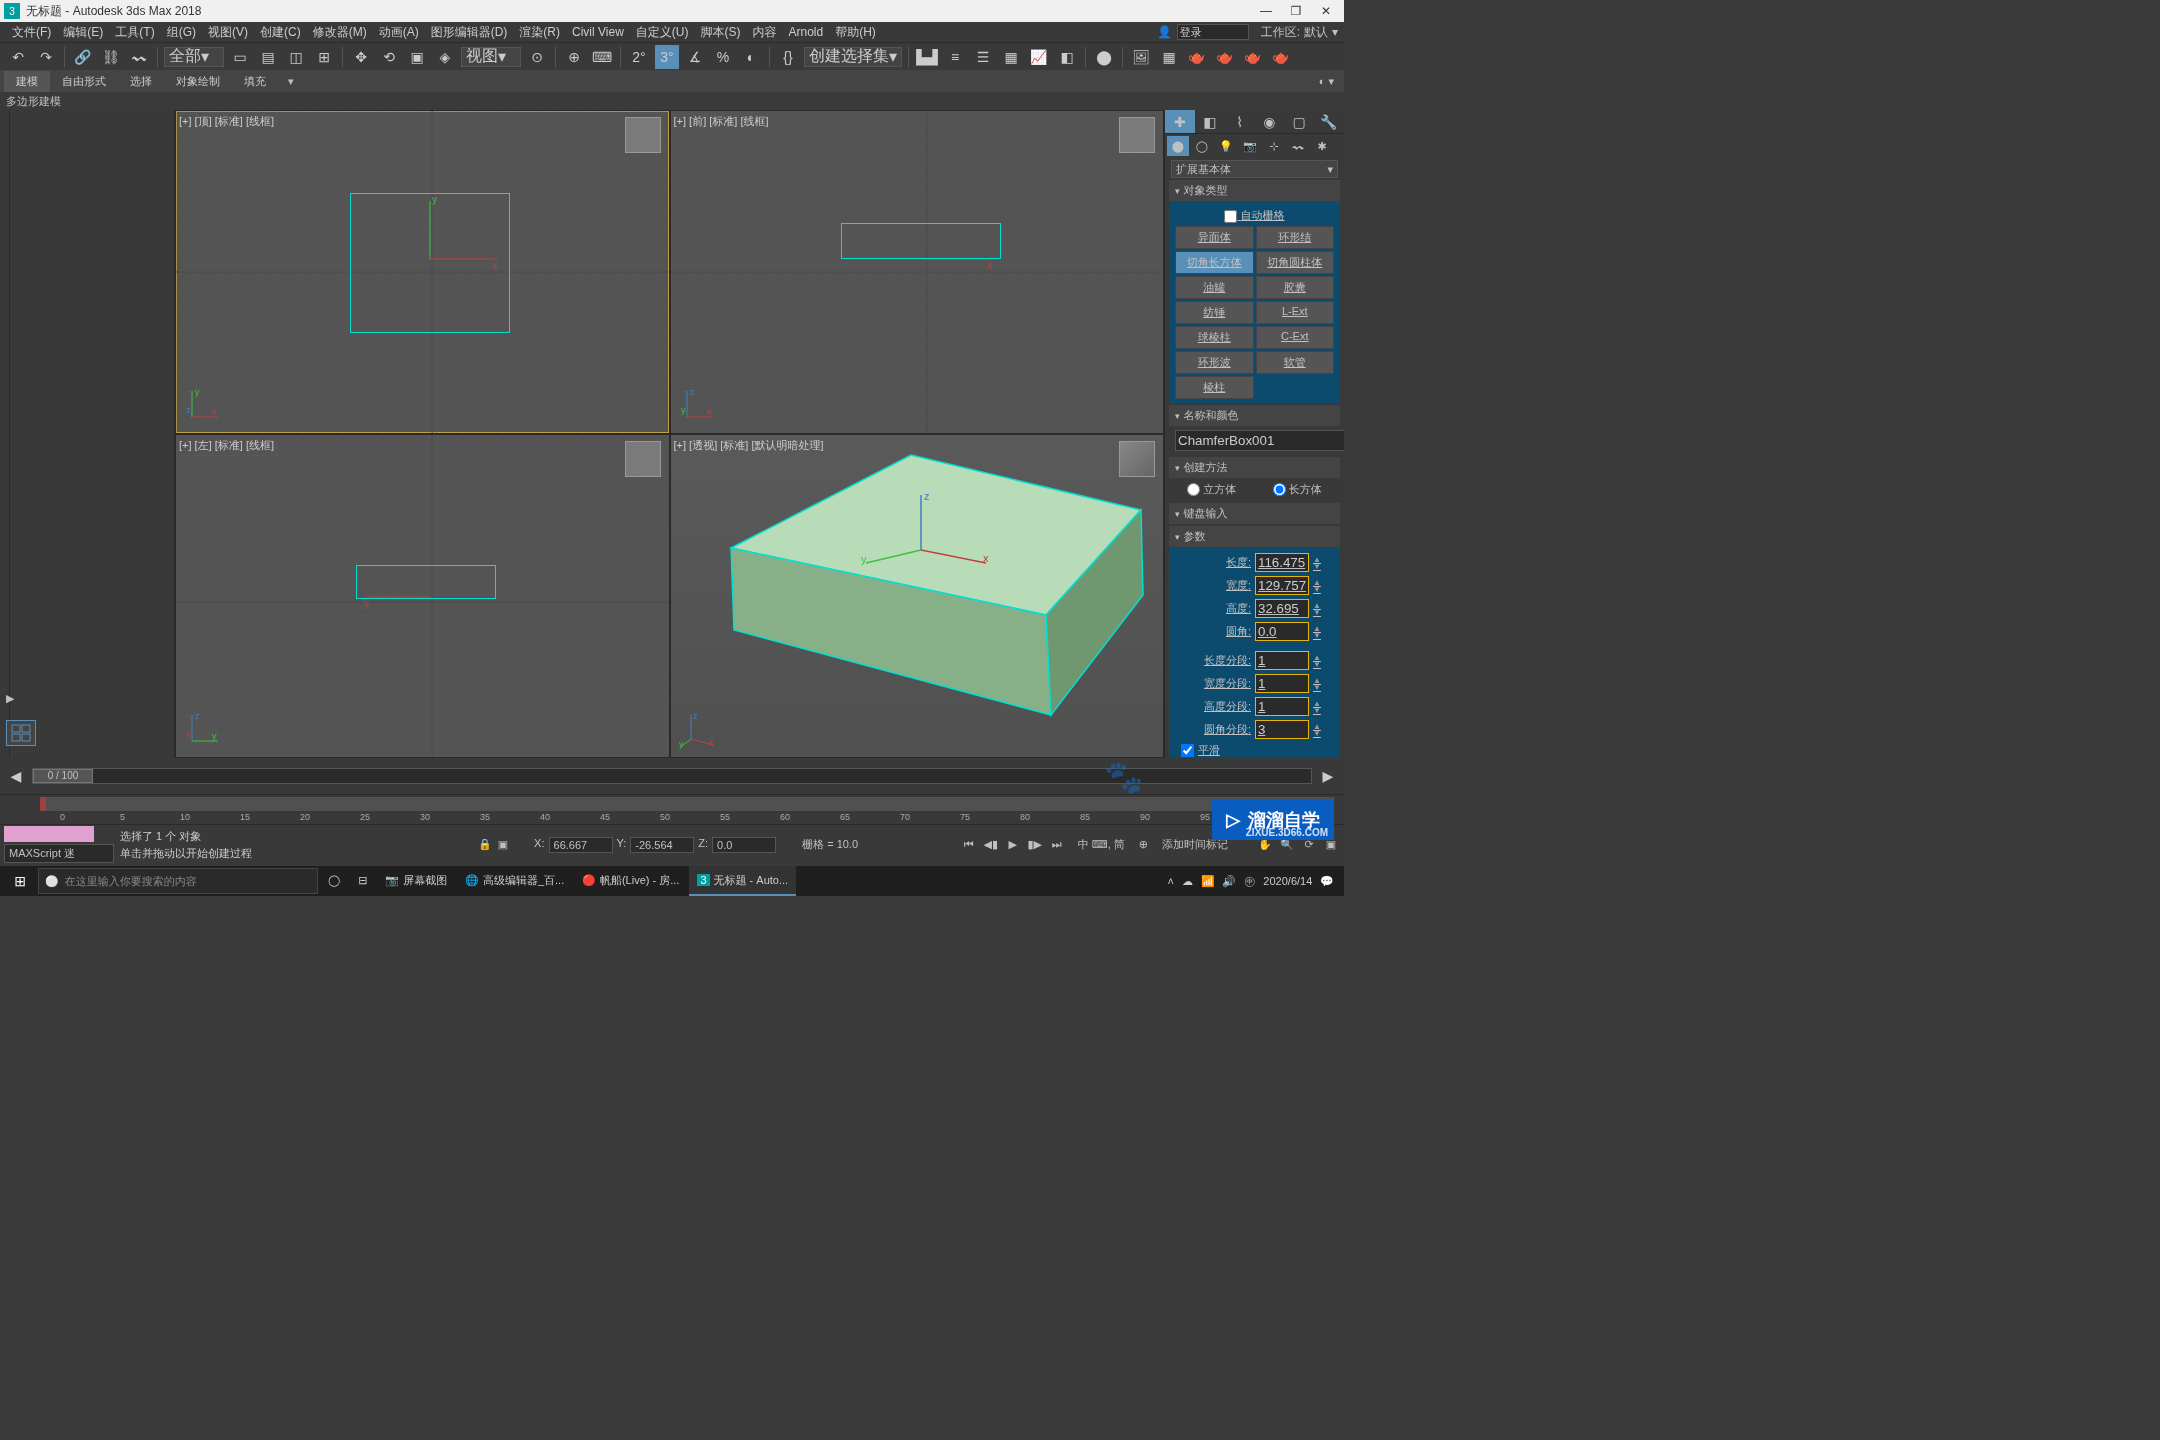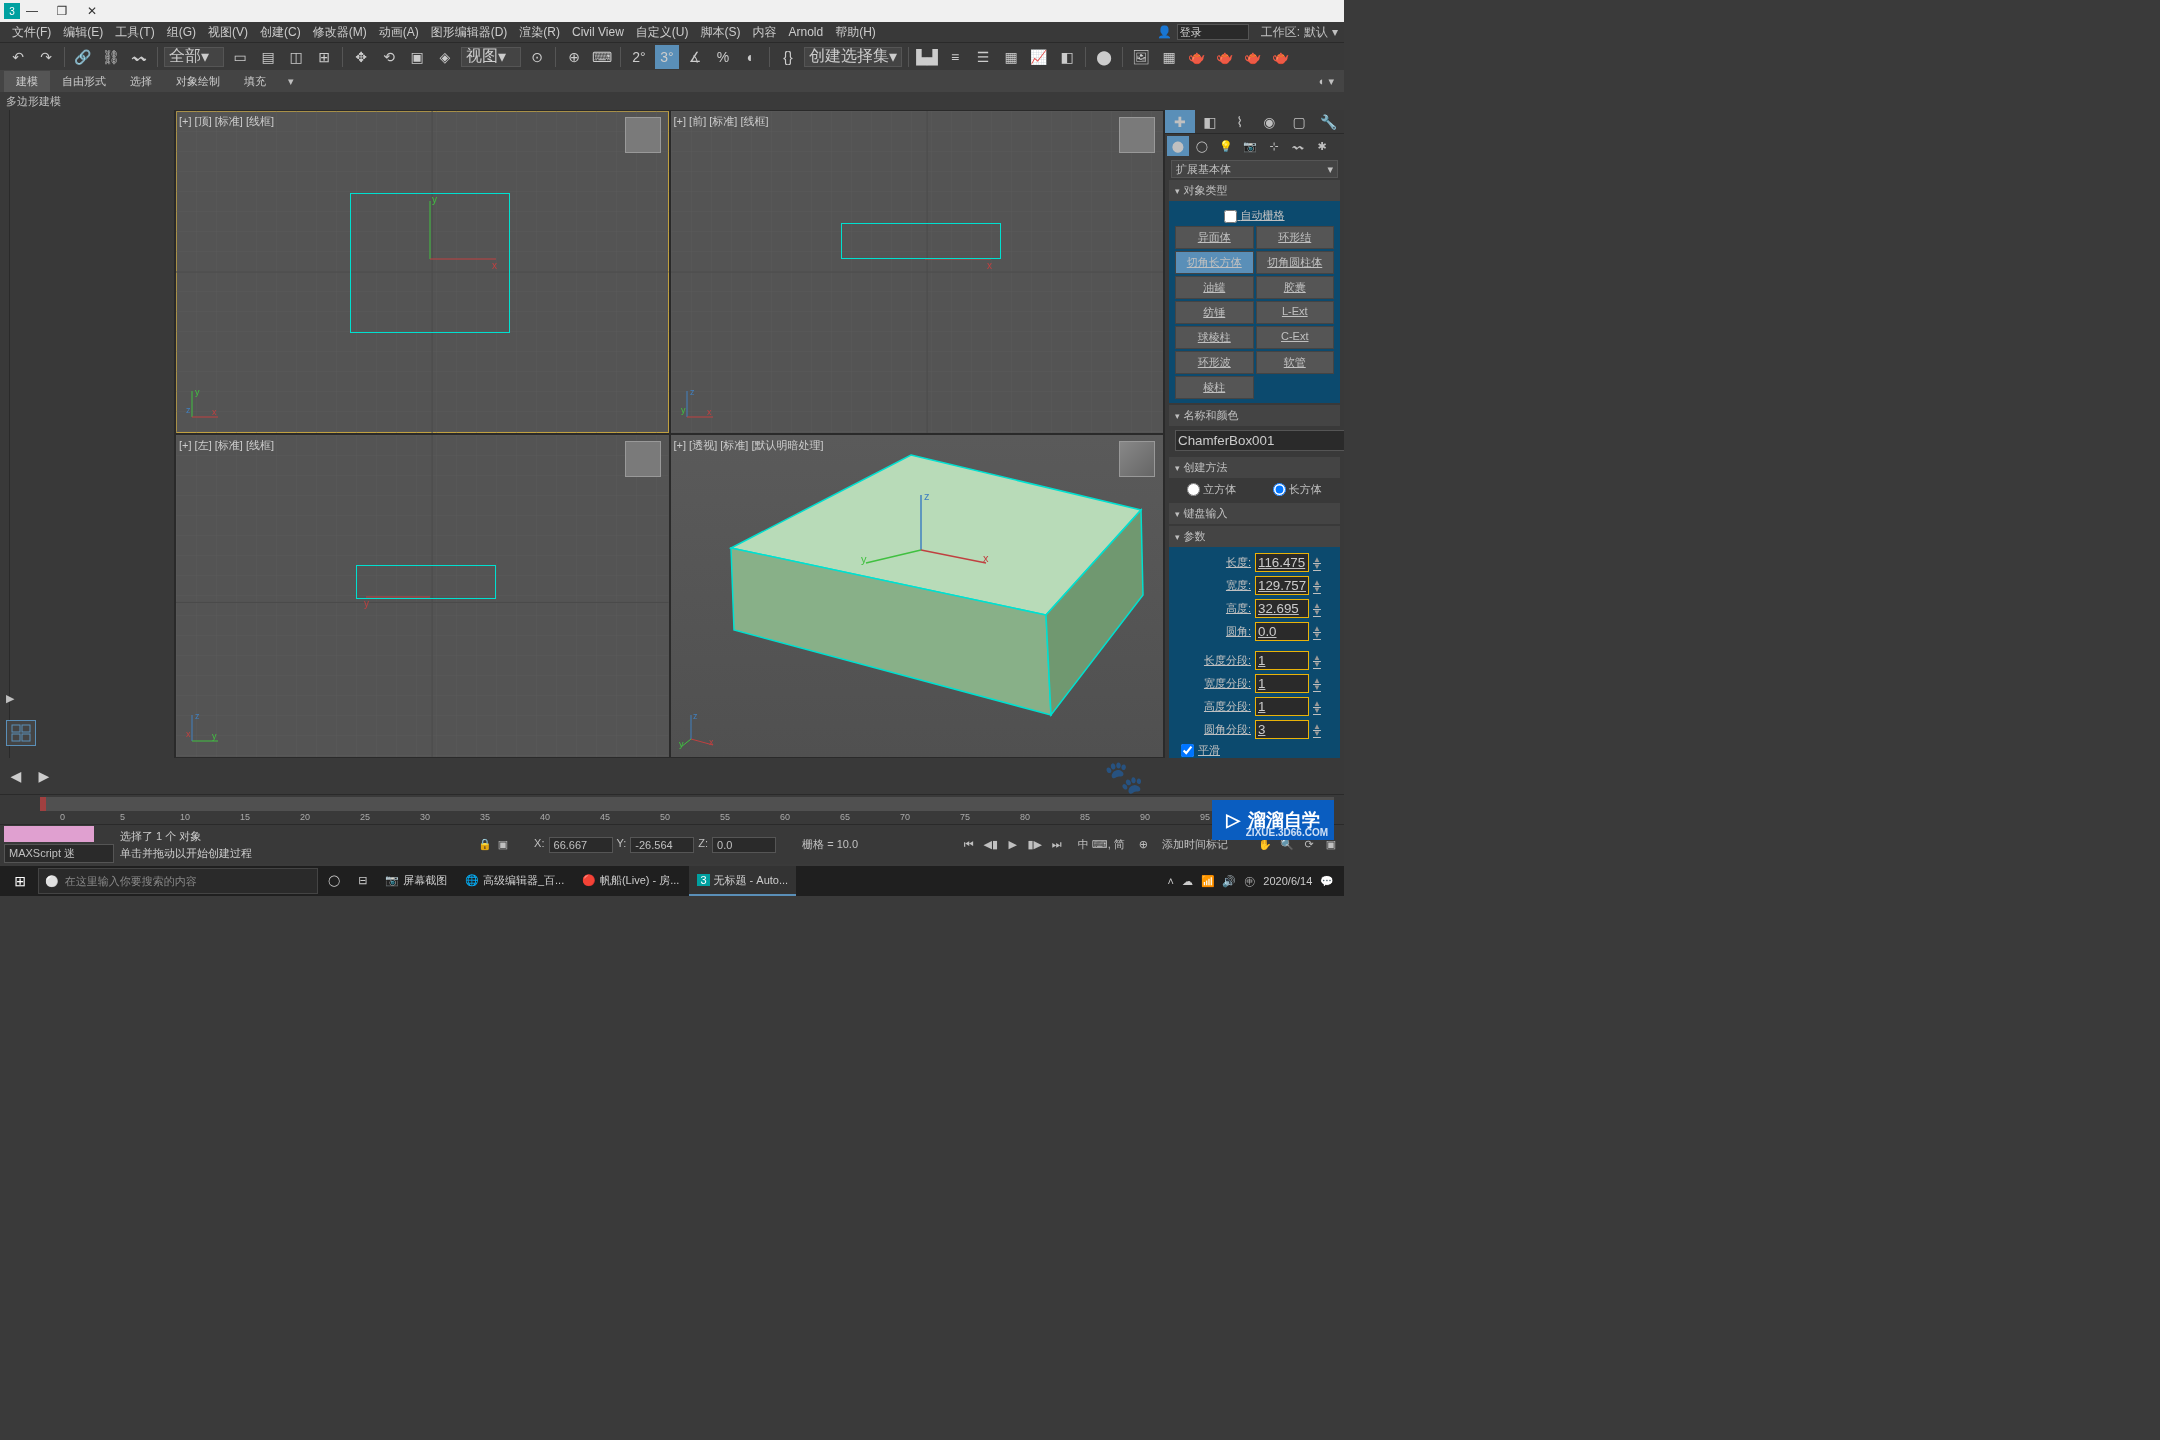--- a/index.html
+++ b/index.html
@@ -115,20 +115,21 @@
 .taskbar .search { flex: 0 0 280px; height: 26px; background: #2a2a2a; border: 1px solid #444; display: flex; align-items: center; padding: 0 6px; gap: 6px; color: #888; }
 .taskbar .tbitem { height: 30px; padding: 0 8px; display: flex; align-items: center; gap: 4px; color: #ccc; cursor: pointer; font-size: 11px; border-bottom: 2px solid transparent; }
 .taskbar .tbitem.active { border-bottom-color: #5a8fb8; background: #333; }
 .taskbar .tray { margin-left: auto; display: flex; align-items: center; gap: 8px; padding-right: 6px; color: #ccc; font-size: 11px; }
 </style>
 </head>
 <body>
 
 <div class="titlebar">
   <span class="icon">3</span>
+  <span class="title">无标题 - Autodesk 3ds Max 2018</span>
   <div class="winbtns">
     <span class="winbtn">—</span>
     <span class="winbtn">❐</span>
     <span class="winbtn">✕</span>
   </div>
 </div>
 
 <div class="menubar">
   <span class="menuitem">文件(F)</span>
   <span class="menuitem">编辑(E)</span>
@@ -453,20 +454,23 @@
   <svg width="20" height="18">
       <rect x="1" y="1" width="8" height="7" fill="none" stroke="#5a8fb8"></rect>
       <rect x="11" y="1" width="8" height="7" fill="none" stroke="#5a8fb8"></rect>
       <rect x="1" y="10" width="8" height="7" fill="none" stroke="#5a8fb8"></rect>
       <rect x="11" y="10" width="8" height="7" fill="none" stroke="#5a8fb8"></rect>
     </svg>
 </div>
 
 <div class="timeline-area">
   <span class="tbtn">◀</span>
+  <div class="timeslider">
+    <div class="timethumb">0 / 100</div>
+  </div>
   <span class="tbtn">▶</span>
 </div>
 
 <div class="framebar">
   <div class="keytrack">
       <div class="startkey"></div>
     </div>
 </div>
 <div style="position:relative;height:12px;background:#393939;">
   <span class="frametick" style="left:60px">0</span>

